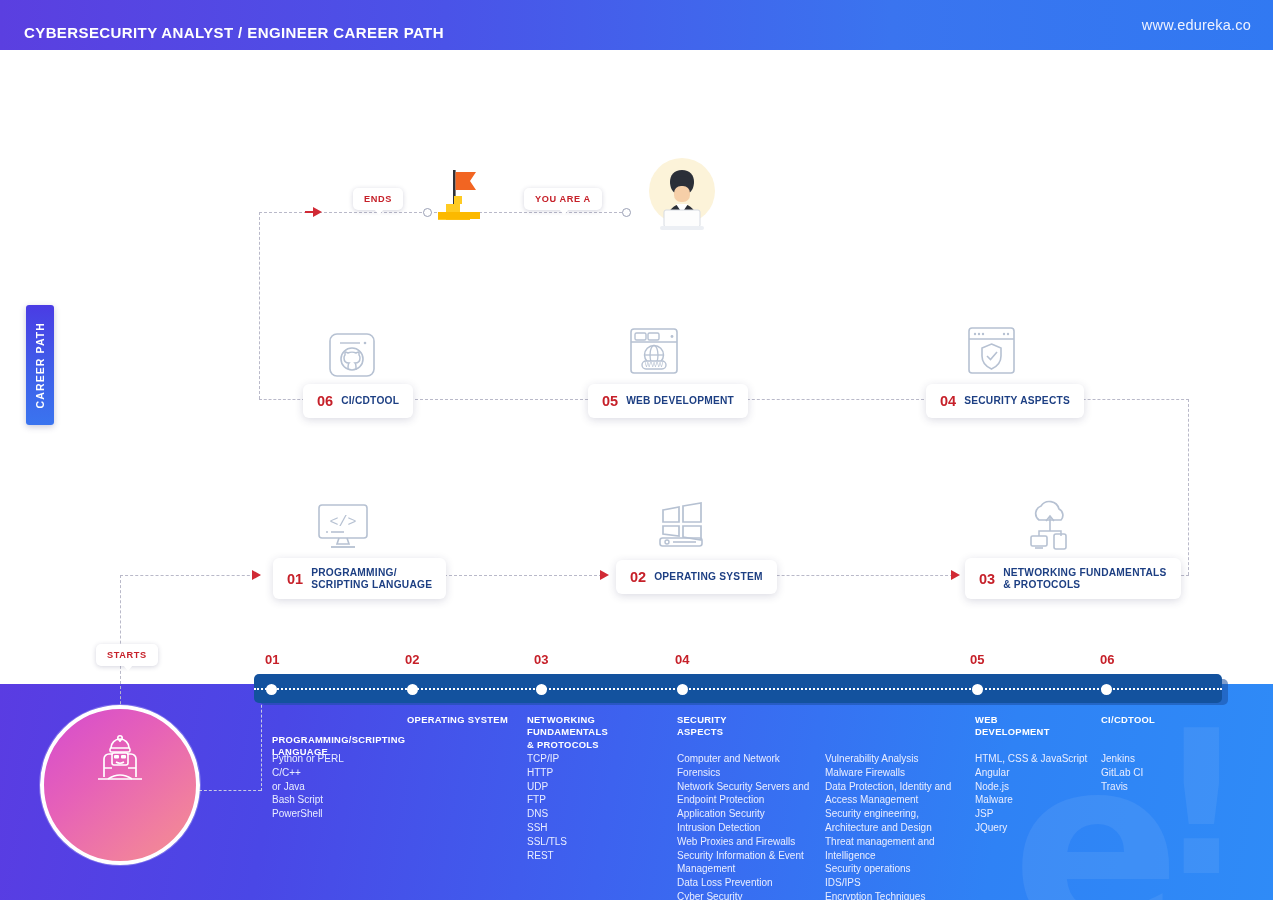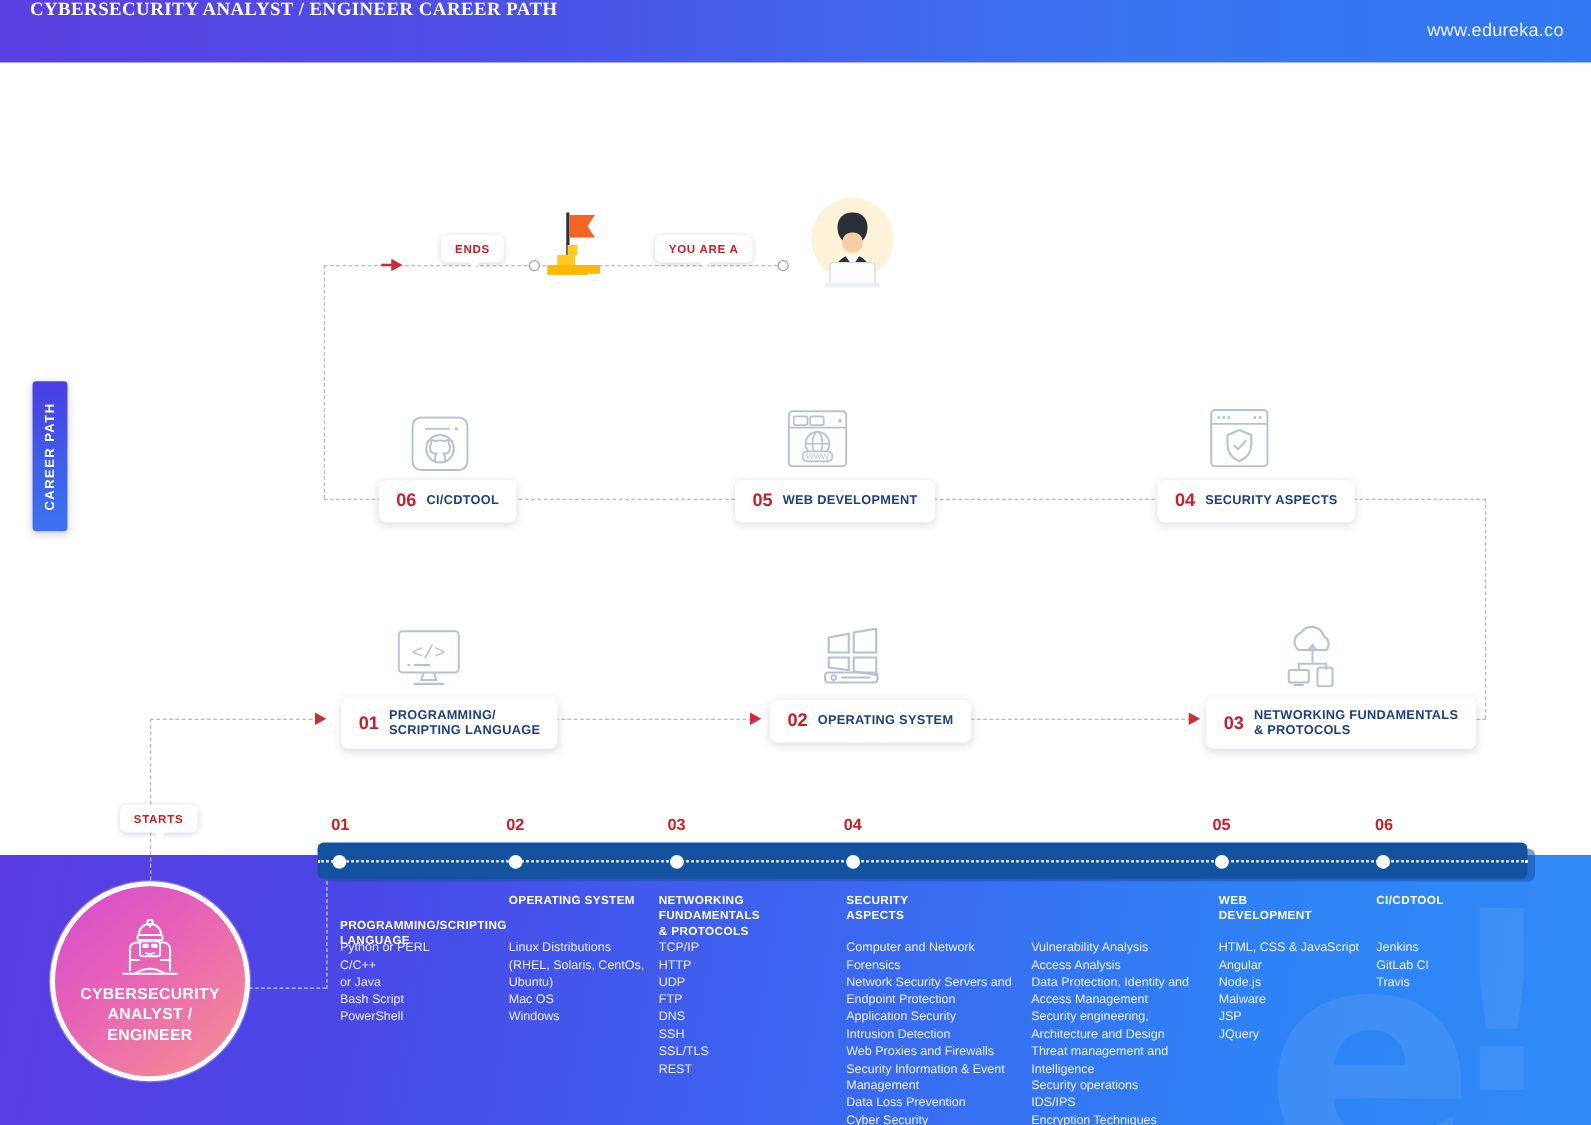--- a/index.html
+++ b/index.html
@@ -10,23 +10,23 @@
     overflow: hidden;
   }
   #stage { position: relative; width: 1273px; height: 900px; background:#fff; }
 
   
   .header {
     position: absolute; left: 0; top: 0; width: 1273px; height: 50px;
     background: linear-gradient(90deg, #5b3fe0 0%, #4a53e8 35%, #3a74ef 70%, #3179f2 100%);
   }
   .header-title {
-    position: absolute; left: 24px; top: 0;
+    position: absolute; left: 24px; top: 24px;
     color: #fff; font-size: 15px; font-weight: bold; letter-spacing: .4px;
-    font-family: Liberation Serif, serif;
+    font-family: Liberation Sans, sans-serif;
   }
   .header-url {
     position: absolute; right: 22px; top: 17px;
     color: #eef2ff; font-size: 14.5px; letter-spacing: .2px;
   }
 
   
   .bottom-panel {
     position: absolute; left: 0; top: 684px; width: 1273px; height: 216px;
     background: linear-gradient(100deg, #5a3ce2 0%, #4a47e6 22%, #3d62ef 48%, #2f82f5 78%, #2f8bf7 100%);
@@ -391,27 +391,20 @@
     <div>C/C++</div>
     <div>or Java</div>
     <div>Bash Script</div>
     <div>PowerShell</div>
   </div>
 
   <div class="col-head" style="left:407px; top:714px; width:115px;">
     <div>OPERATING SYSTEM</div>
     <div></div>
   </div>
-  <div class="col-list" style="left:407px; top:752px;">
-    <div>Linux Distributions</div>
-    <div>(RHEL, Solaris, CentOs,</div>
-    <div>Ubuntu)</div>
-    <div>Mac OS</div>
-    <div>Windows</div>
-  </div>
 
   <div class="col-head" style="left:527px; top:714px; width:145px;">
     <div>NETWORKING FUNDAMENTALS</div>
     <div>&amp; PROTOCOLS</div>
   </div>
   <div class="col-list" style="left:527px; top:752px;">
     <div>TCP/IP</div>
     <div>HTTP</div>
     <div>UDP</div>
     <div>FTP</div>
@@ -433,21 +426,21 @@
     <div>Application Security</div>
     <div>Intrusion Detection</div>
     <div>Web Proxies  and Firewalls</div>
     <div>Security Information &amp; Event</div>
     <div>Management</div>
     <div>Data Loss Prevention</div>
     <div>Cyber Security</div>
   </div>
   <div class="col-list" style="left:825px; top:752px;">
     <div>Vulnerability Analysis</div>
-    <div>Access Analysis</div>
+    <div>Malware Firewalls</div>
     <div>Data Protection, Identity and</div>
     <div>Access Management</div>
     <div>Security engineering,</div>
     <div>Architecture and Design</div>
     <div>Threat management and</div>
     <div>Intelligence</div>
     <div>Security operations</div>
     <div>IDS/IPS</div>
     <div>Encryption Techniques</div>
   </div>
@@ -485,20 +478,15 @@
       <rect x="20" y="20" width="5" height="3.4" rx="1" fill="#fff"></rect>
       <rect x="27" y="20" width="5" height="3.4" rx="1" fill="#fff"></rect>
       <path d="M22 27 q4 2.5 8 0" fill="none" stroke="#fff" stroke-width="1.5"></path>
       <path d="M10 42 v-18 a5 5 0 0 1 5-5 h3" fill="none" stroke="#fff" stroke-width="1.7"></path>
       <path d="M42 42 v-18 a5 5 0 0 0-5-5 h-3" fill="none" stroke="#fff" stroke-width="1.7"></path>
       <path d="M14 44 q12-8 24 0" fill="none" stroke="#fff" stroke-width="1.7"></path>
       <line x1="4" y1="44" x2="48" y2="44" stroke="#fff" stroke-width="1.7"></line>
       <line x1="10" y1="33" x2="18" y2="33" stroke="#fff" stroke-width="1.5"></line>
       <line x1="34" y1="33" x2="42" y2="33" stroke="#fff" stroke-width="1.5"></line>
     </svg>
-    <div class="big-circle-label">
-      <div>CYBERSECURITY</div>
-      <div>ANALYST /</div>
-      <div>ENGINEER</div>
-    </div>
   </div>
 
 </div>
 
 </body></html>

